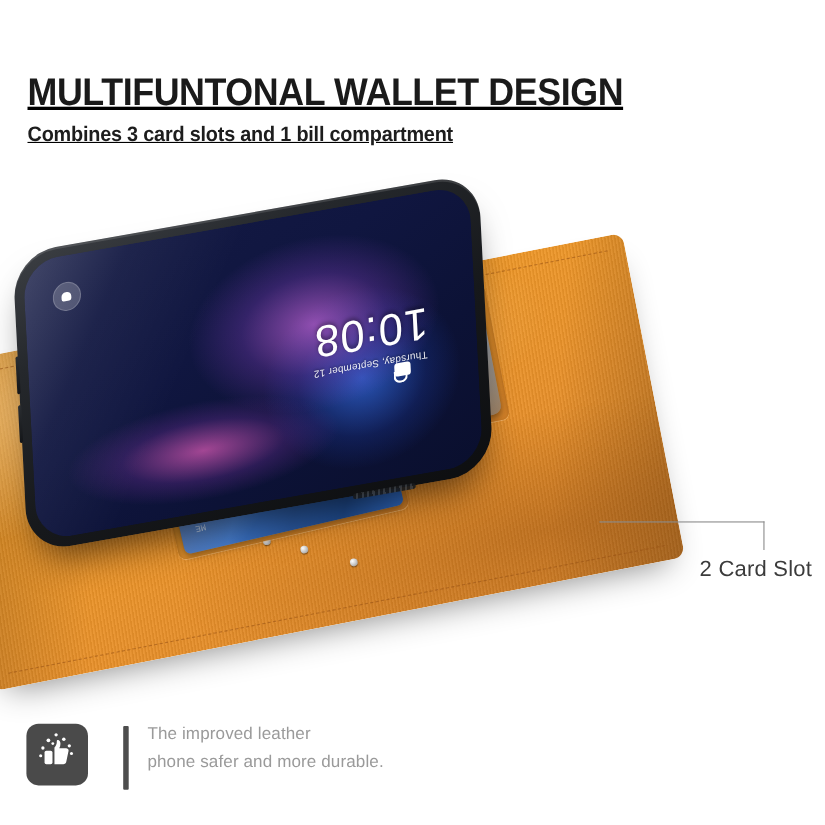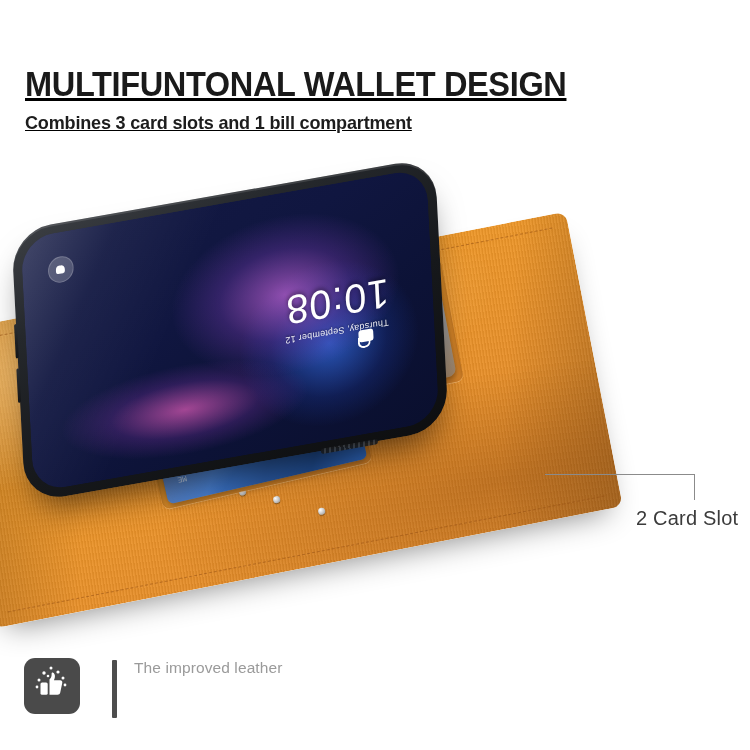--- a/index.html
+++ b/index.html
@@ -347,14 +347,15 @@
       <circle cx="13" cy="29" r="1.4" fill="#fff"></circle>
       <circle cx="24" cy="18" r="1.3" fill="#fff"></circle>
 
       <path d="M25.5 21.5c1.6-1.7 2.3-3.6 2.1-5.6-.05-.9.65-1.5 1.45-1.2.95.35 1.6 1.25 1.8 2.5.25 1.7-.1 3.35-.95 5h6.2c1.5 0 2.5 1.15 2.2 2.5l-2.1 10.1c-.25 1.2-1.3 2-2.6 2H25.5z" fill="#fff"></path>
       <rect x="16.5" y="24.5" width="7.2" height="12.3" rx="1.6" fill="#fff"></rect>
     </svg>
   </div>
   <div class="feature-divider"></div>
   <div class="feature-text">
     <div>The improved leather</div>
+    <div>phone safer and more durable.</div>
   </div>
 </div>
 
 </body></html>

